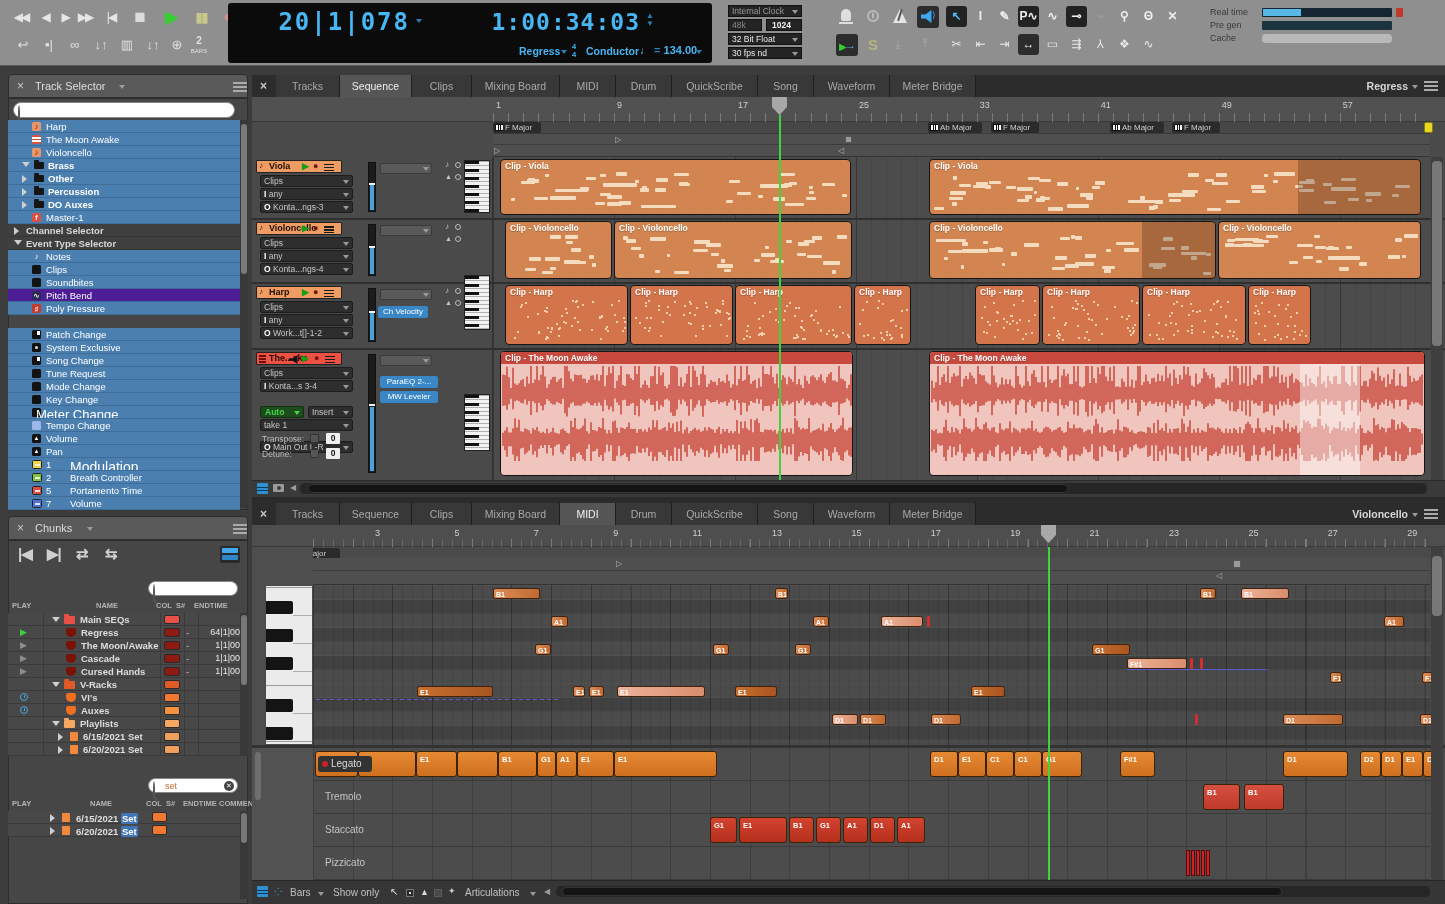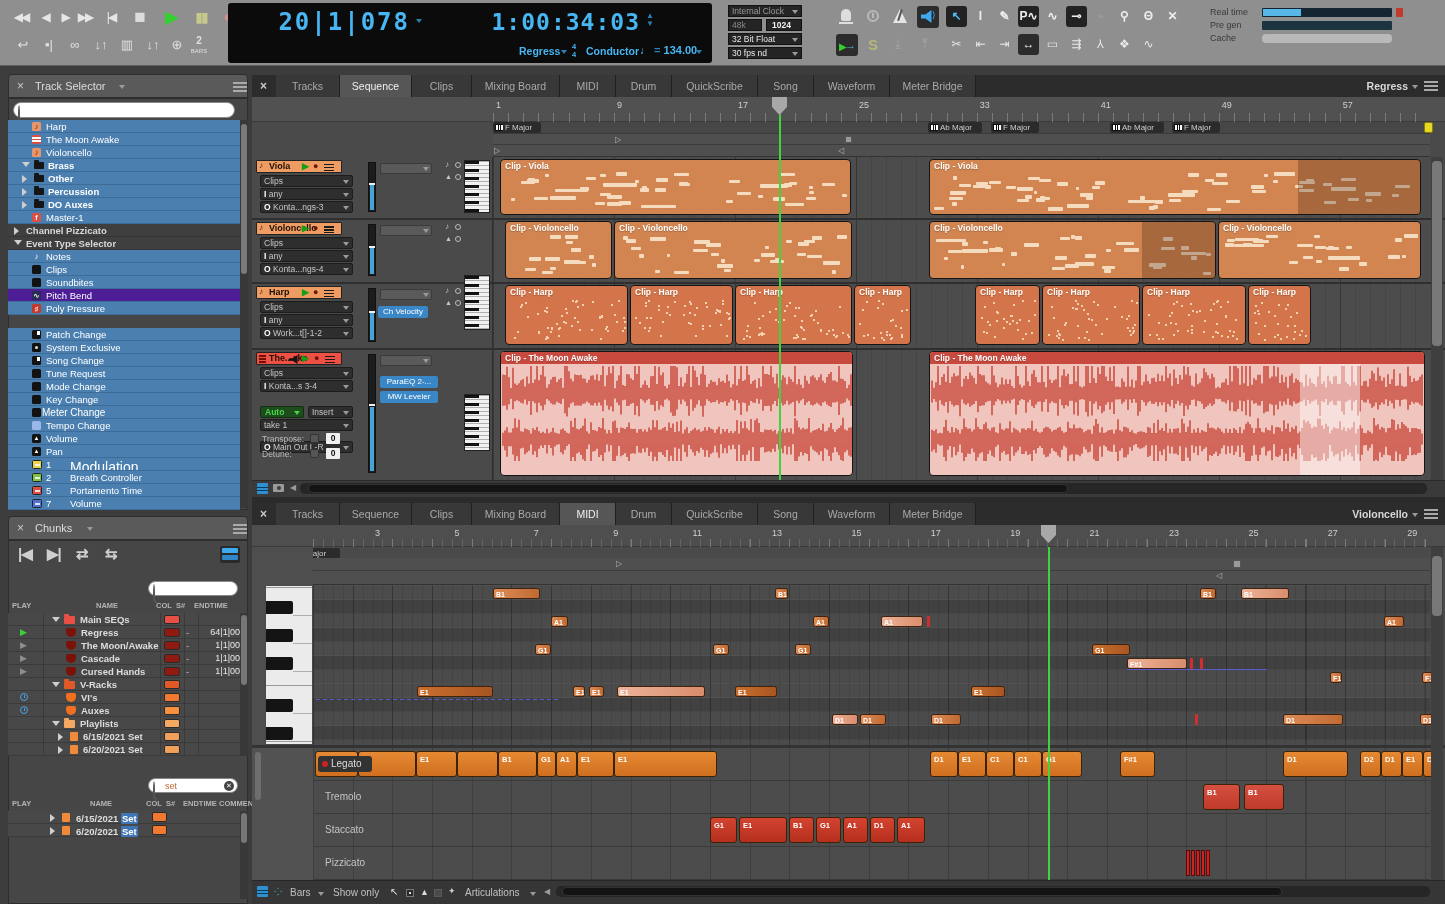--- a/index.html
+++ b/index.html
@@ -182,21 +182,21 @@
         <div class="abs tri-r" style="left: 14px; top: 3px;"></div>
         <div class="abs folder" style="left: 26px; top: 3px; width: 10px; height: 7px; background: rgb(21, 21, 21);"></div>
         <div class="abs txt" style="left: 40px; top: 2px; font-size: 9.5px; font-weight: bold;">DO Auxes</div>
       </div>
       <div class="abs tsrow" style="left: 8px; top: 211px; width: 232px; height: 13px; overflow: hidden; background: rgb(74, 127, 176); border-bottom: 1px solid rgb(61, 108, 153);">
         <div class="abs evicon" style="left: 24px; top: 2px; width: 9px; height: 9px; border-radius: 1.5px; background: rgb(217, 79, 67);">f</div>
         <div class="abs txt" style="left: 38px; top: 2px; font-size: 9.5px;">Master-1</div>
       </div>
       <div class="abs tsrow" style="left: 8px; top: 224px; width: 232px; height: 13px; overflow: hidden; background: rgb(63, 63, 63); border-bottom: 1px solid rgb(53, 53, 53);">
         <div class="abs tri-r" style="left: 6px; top: 3px;"></div>
-        <div class="abs txt" style="left: 18px; top: 2px; color: rgb(216, 216, 216); font-size: 9.5px; font-weight: bold;">Channel Pizzicato</div>
+        <div class="abs txt" style="left: 18px; top: 2px; color: rgb(216, 216, 216); font-size: 9.5px; font-weight: bold;">Channel Selector</div>
       </div>
       <div class="abs tsrow" style="left: 8px; top: 237px; width: 232px; height: 13px; overflow: hidden; background: rgb(63, 63, 63); border-bottom: 1px solid rgb(53, 53, 53);">
         <div class="abs tri-d" style="left: 6px; top: 3px;"></div>
         <div class="abs txt" style="left: 18px; top: 2px; color: rgb(216, 216, 216); font-size: 9.5px; font-weight: bold;">Event Type Selector</div>
       </div>
       <div class="abs tsrow" style="left: 8px; top: 250px; width: 232px; height: 13px; overflow: hidden; background: rgb(74, 127, 176); border-bottom: 1px solid rgb(61, 108, 153);">
         <div class="abs evicon" style="left: 24px; top: 2px; width: 9px; height: 9px; border-radius: 1.5px; background: transparent; color: rgb(255, 255, 255); font-size: 8px;">♪</div>
         <div class="abs txt" style="left: 38px; top: 2px; font-size: 9.5px;">Notes</div>
       </div>
       <div class="abs tsrow" style="left: 8px; top: 263px; width: 232px; height: 13px; overflow: hidden; background: rgb(74, 127, 176); border-bottom: 1px solid rgb(61, 108, 153);">
@@ -244,21 +244,21 @@
       <div class="abs tsrow" style="left: 8px; top: 380px; width: 232px; height: 13px; overflow: hidden; background: rgb(74, 127, 176); border-bottom: 1px solid rgb(61, 108, 153);">
         <div class="abs evicon" style="left: 24px; top: 2px; width: 9px; height: 9px; border-radius: 1.5px; background: rgb(18, 18, 18);"></div>
         <div class="abs txt" style="left: 38px; top: 2px; font-size: 9.5px;">Mode Change</div>
       </div>
       <div class="abs tsrow" style="left: 8px; top: 393px; width: 232px; height: 13px; overflow: hidden; background: rgb(74, 127, 176); border-bottom: 1px solid rgb(61, 108, 153);">
         <div class="abs evicon" style="left: 24px; top: 2px; width: 9px; height: 9px; border-radius: 1.5px; background: rgb(18, 18, 18);"></div>
         <div class="abs txt" style="left: 38px; top: 2px; font-size: 9.5px;">Key Change</div>
       </div>
       <div class="abs tsrow" style="left: 8px; top: 406px; width: 232px; height: 13px; overflow: hidden; background: rgb(74, 127, 176); border-bottom: 1px solid rgb(61, 108, 153);">
         <div class="abs evicon" style="left: 24px; top: 2px; width: 9px; height: 9px; border-radius: 1.5px; background: rgb(18, 18, 18);"></div>
-        <div class="abs txt" style="left: 34px; top: 2px; font-size: 10px; text-align: right;">Meter Change</div>
+        <div class="abs txt" style="left: 28px; top: 2px; font-size: 13px; text-align: right;">Meter Change</div>
       </div>
       <div class="abs tsrow" style="left: 8px; top: 419px; width: 232px; height: 13px; overflow: hidden; background: rgb(74, 127, 176); border-bottom: 1px solid rgb(61, 108, 153);">
         <div class="abs evicon" style="left: 24px; top: 2px; width: 9px; height: 9px; border-radius: 1.5px; background: rgb(155, 184, 232);"></div>
         <div class="abs txt" style="left: 38px; top: 2px; font-size: 9.5px;">Tempo Change</div>
       </div>
       <div class="abs tsrow" style="left: 8px; top: 432px; width: 232px; height: 13px; overflow: hidden; background: rgb(74, 127, 176); border-bottom: 1px solid rgb(61, 108, 153);">
         <div class="abs evicon" style="left: 24px; top: 2px; width: 9px; height: 9px; border-radius: 1.5px; background: rgb(18, 18, 18); font-size: 6px;">▲</div>
         <div class="abs txt" style="left: 38px; top: 2px; font-size: 9.5px;">Volume</div>
       </div>
       <div class="abs tsrow" style="left: 8px; top: 445px; width: 232px; height: 13px; overflow: hidden; background: rgb(74, 127, 176); border-bottom: 1px solid rgb(61, 108, 153);">

